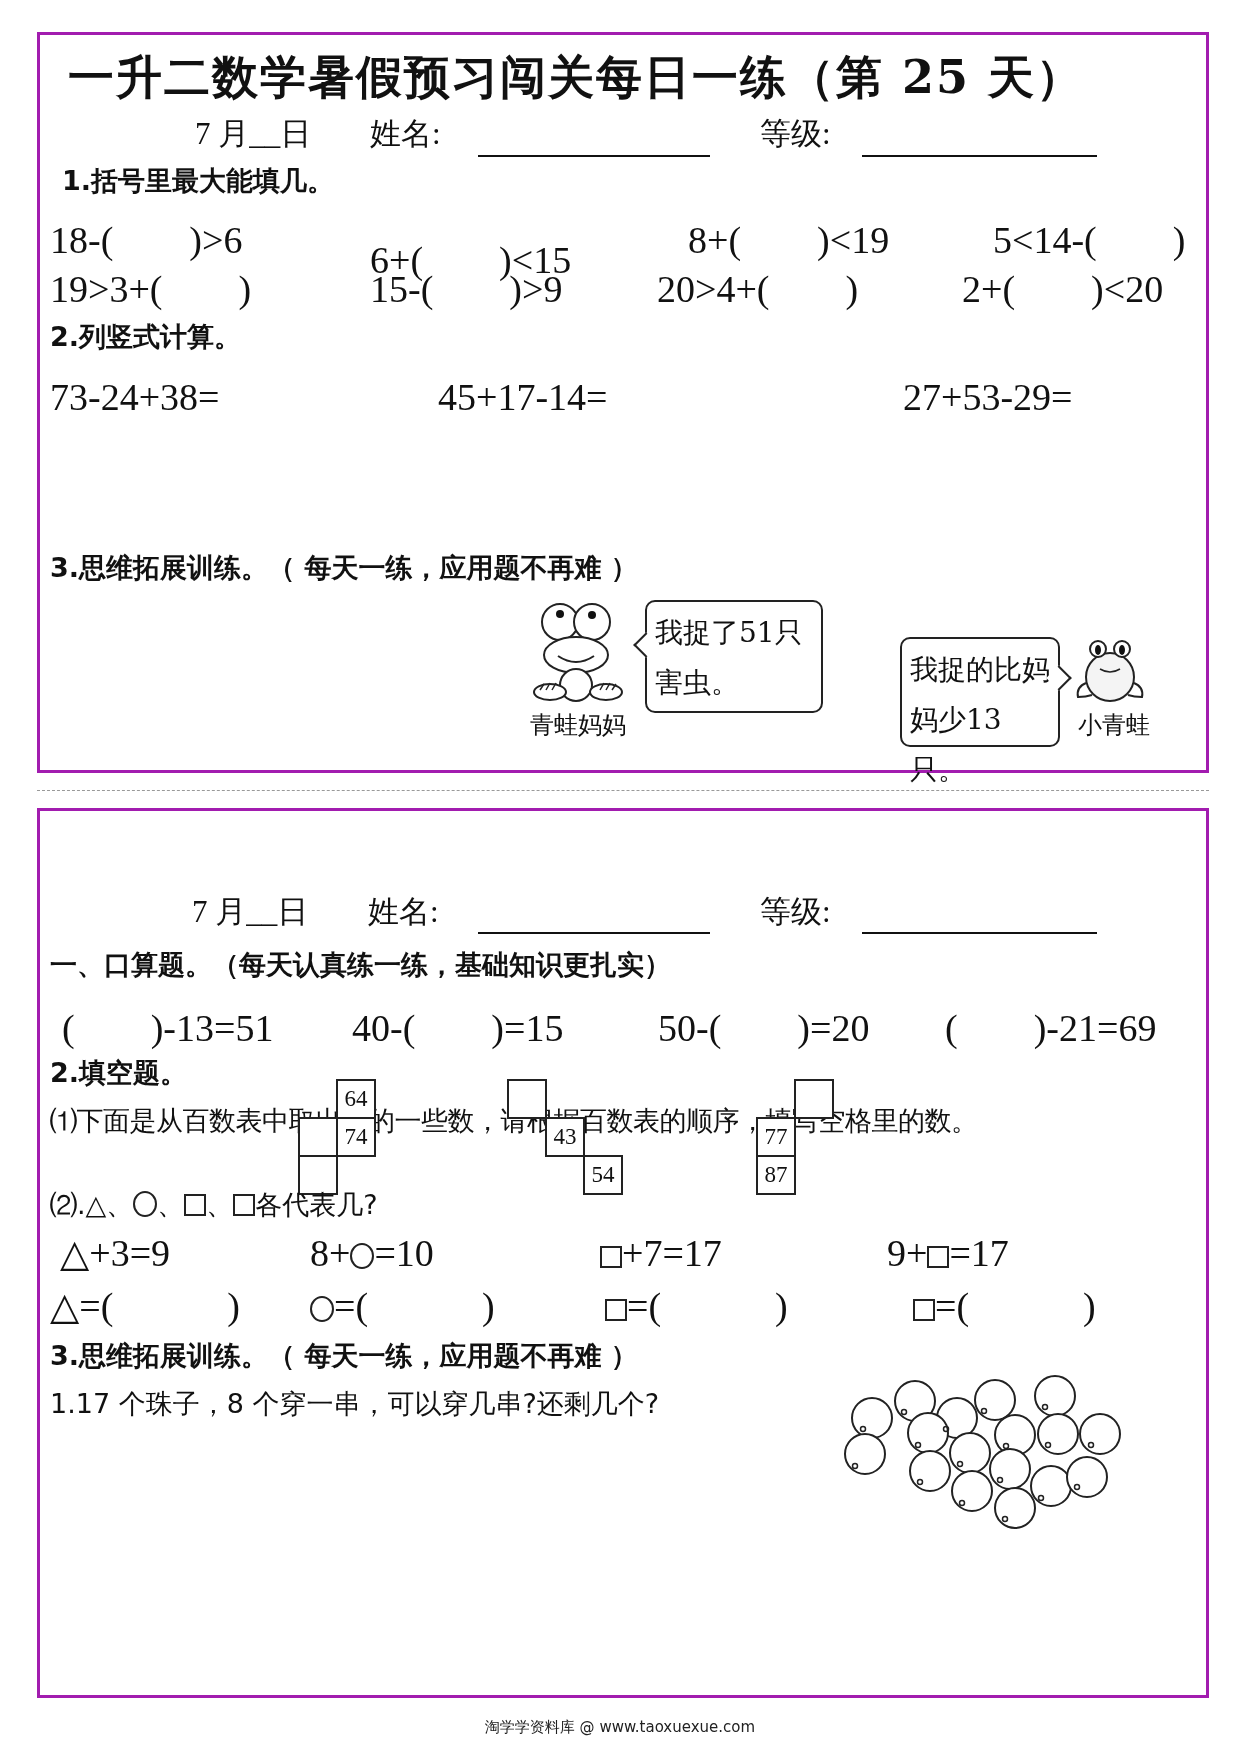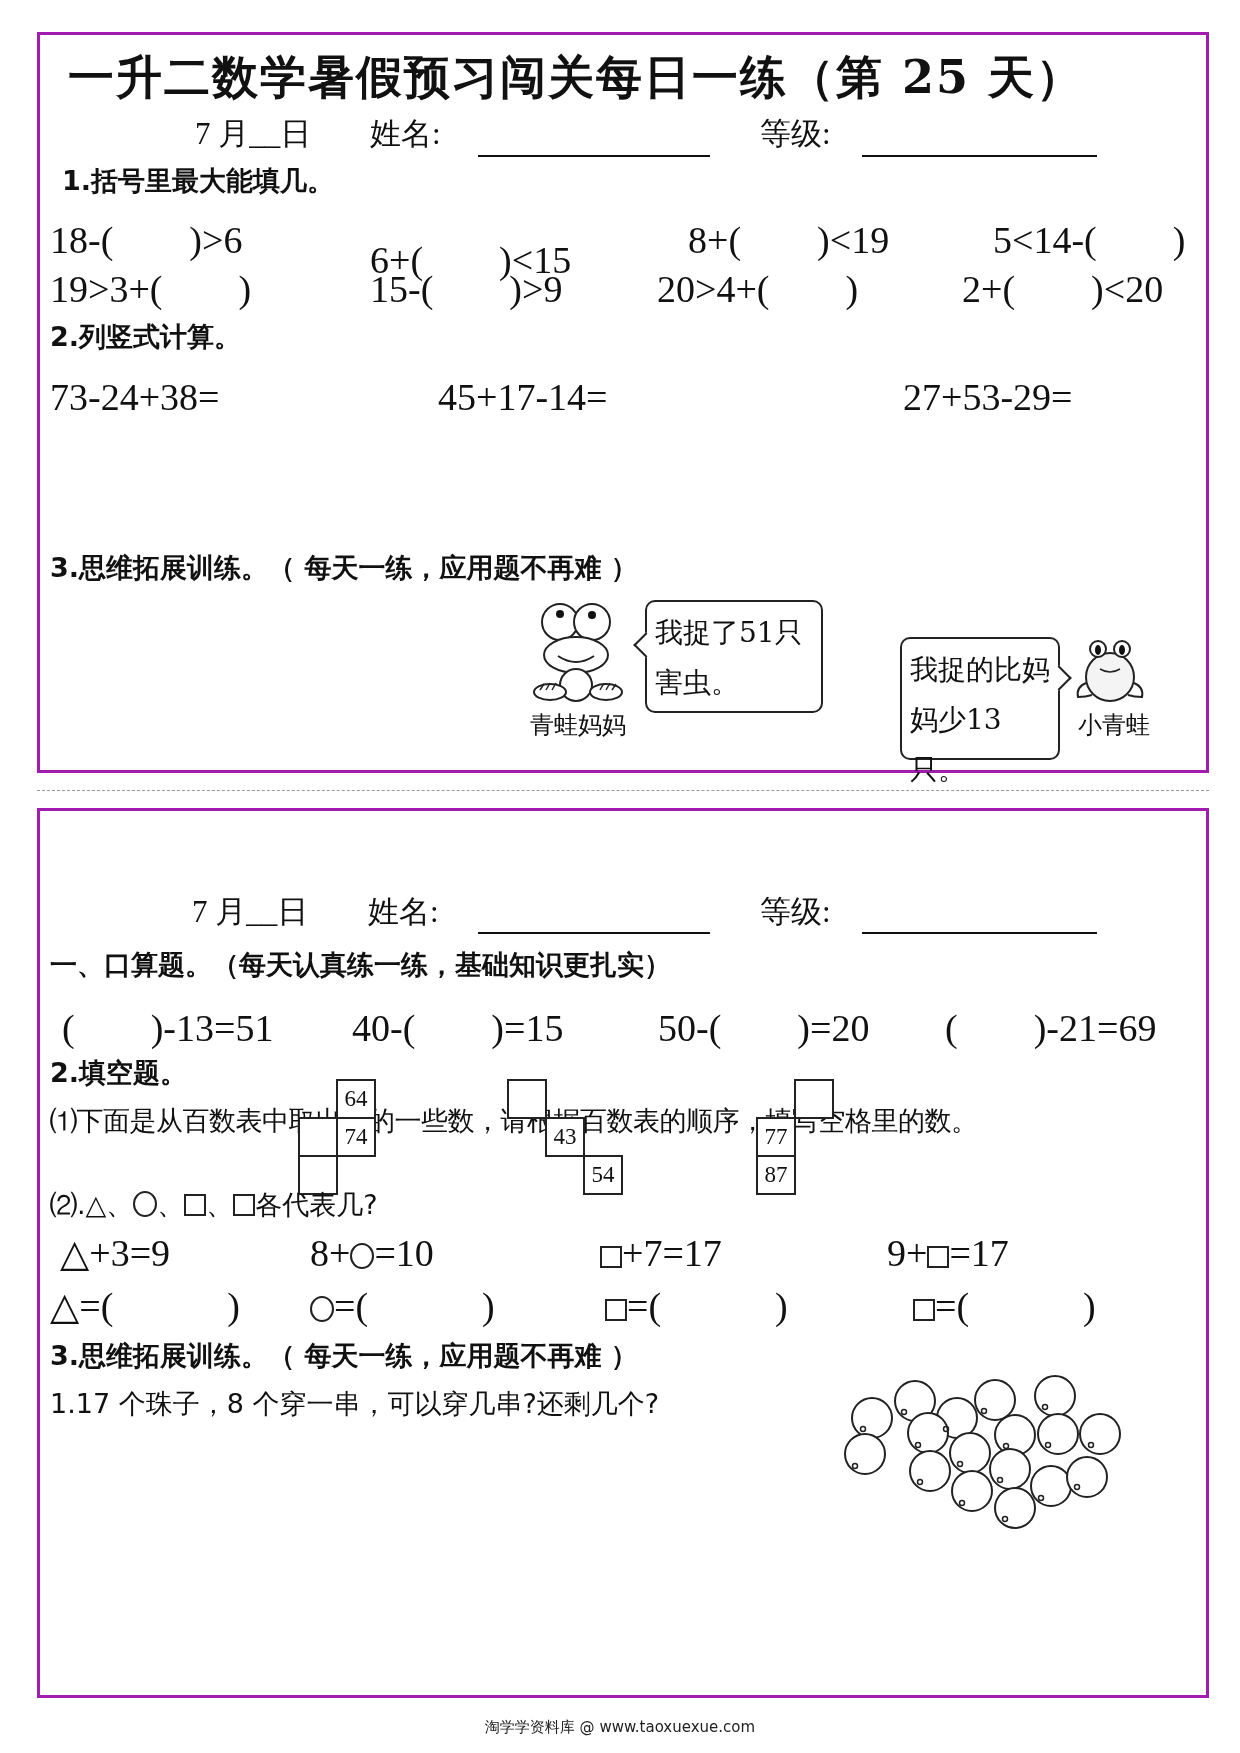--- a/index.html
+++ b/index.html
@@ -69,21 +69,21 @@
     <path d="M10 90 l4 -6 M16 90 l4 -7 M22 90 l4 -7 M70 90 l4 -7 M76 90 l4 -7 M82 90 l4 -6" stroke="#222" stroke-width="1.5"></path>
   </svg>
   <div class="abs cap" style="top:674px;left:490px;">青蛙妈妈</div>
 
   <div class="bubble" style="top:565px;left:605px;width:178px;height:113px;">
     <span class="tail" style="left:-10px;top:34px;transform:rotate(45deg);"></span>
     <div>我捉了51只</div>
     <div>害虫。</div>
   </div>
 
-  <div class="bubble" style="top:602px;left:860px;width:160px;height:123px;">
+  <div class="bubble" style="top:602px;left:860px;width:160px;height:110px;">
     <span class="tail" style="right:-10px;top:30px;transform:rotate(-135deg);"></span>
     <div>我捉的比妈</div>
     <div>妈少13只。</div>
   </div>
 
   <svg class="abs" style="top:600px;left:1030px;" width="80" height="72" viewBox="0 0 80 72">
     <ellipse cx="40" cy="42" rx="24" ry="24" fill="#f4f4f4" stroke="#222" stroke-width="2"></ellipse>
     <circle cx="28" cy="14" r="8" fill="#fff" stroke="#222" stroke-width="2"></circle>
     <circle cx="52" cy="14" r="8" fill="#fff" stroke="#222" stroke-width="2"></circle>
     <ellipse cx="28" cy="15" rx="3" ry="5" fill="#111"></ellipse>

